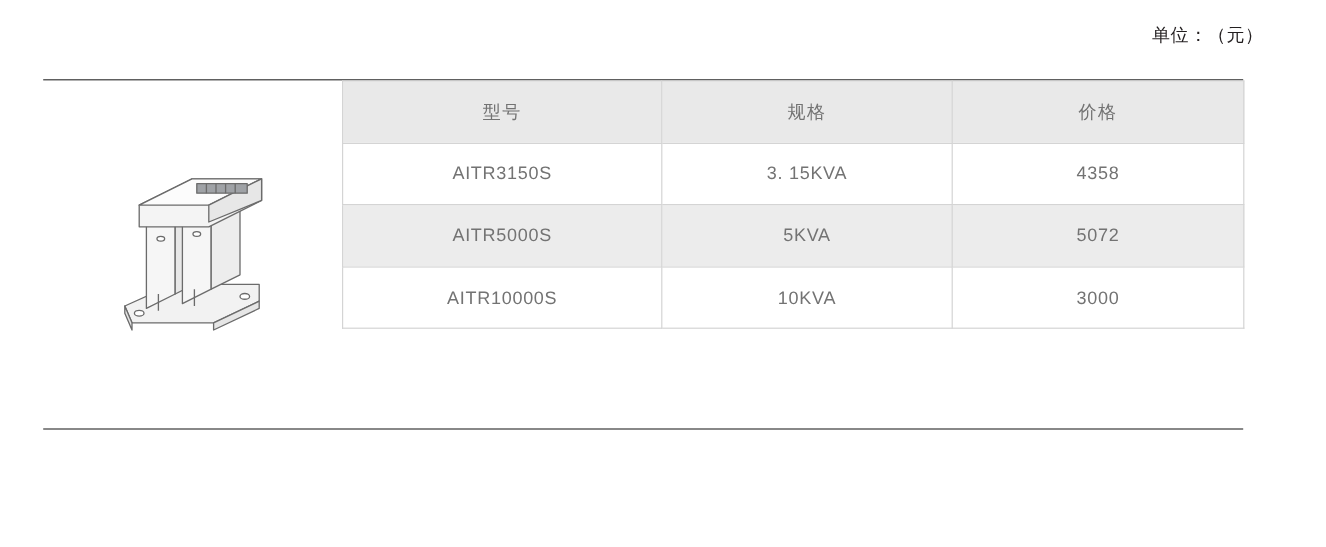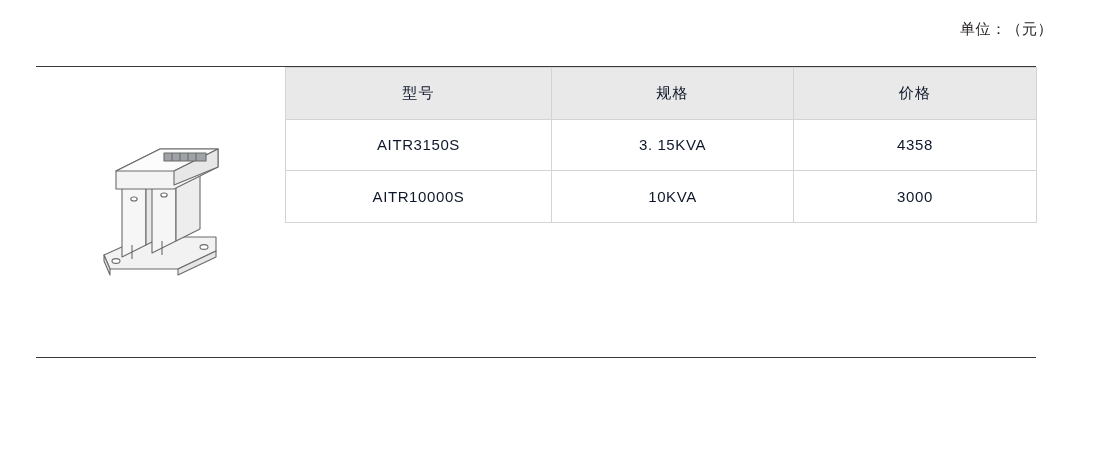--- a/index.html
+++ b/index.html
@@ -80,21 +80,21 @@
     table-layout: fixed;
   }
   table.spec th, table.spec td {
     border: 1px solid #d4d4d4;
     height: 48.6px;
     text-align: center;
     vertical-align: middle;
     font-weight: normal;
     font-size: 15px;
     letter-spacing: 0.6px;
-    color: #0f172a;
+    color: #737373;
   }
   table.spec col.c1 { width: 266px; }
   table.spec col.c2 { width: 242px; }
   table.spec col.c3 { width: 243px; }
   table.spec thead th {
     background: #e9e9e9;
     font-size: 15px;
     letter-spacing: 1.2px;
   }
   table.spec tbody tr.alt td {
@@ -170,20 +170,25 @@
             <th>规格</th>
             <th>价格</th>
           </tr>
         </thead>
         <tbody>
           <tr>
             <td class="model-cell">AITR3150S</td>
             <td>3. 15KVA</td>
             <td>4358</td>
           </tr>
+          <tr class="alt">
+            <td class="model-cell">AITR5000S</td>
+            <td>5KVA</td>
+            <td>5072</td>
+          </tr>
           <tr>
             <td class="model-cell">AITR10000S</td>
             <td>10KVA</td>
             <td>3000</td>
           </tr>
         </tbody>
       </table>
     </div>
 
   </div>

